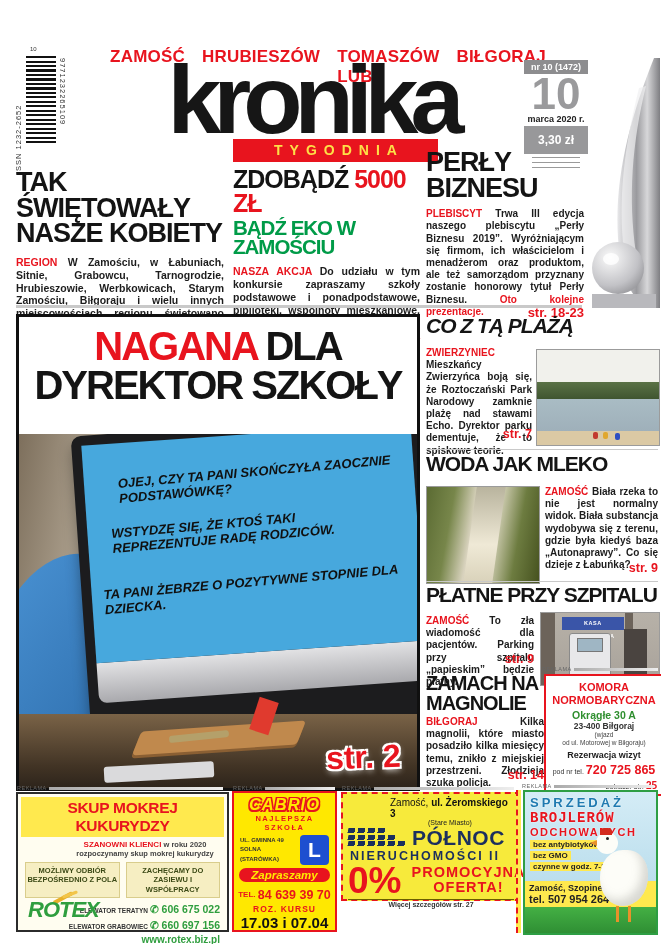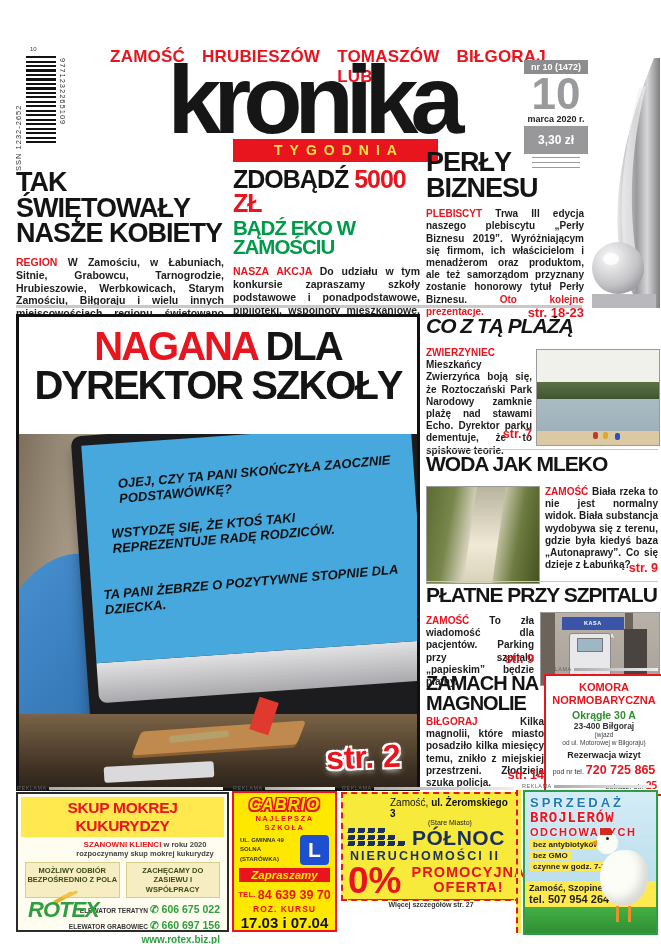--- a/index.html
+++ b/index.html
@@ -98,21 +98,21 @@
   .wheat2{position:absolute;left:44px;bottom:34px;width:16px;height:3px;background:#f2c54a;border-radius:2px;transform:rotate(-20deg);}
   
   #cabrio{border:2px solid #e8141e;background:#ffe800;text-align:center;}
   .cb-brand{font-size:16.5px;font-weight:bold;font-style:italic;color:#ffe800;letter-spacing:1px;margin-top:2px;
      text-shadow:-1.5px -1.5px 0 #e8141e,1.5px -1.5px 0 #e8141e,-1.5px 1.5px 0 #e8141e,1.5px 1.5px 0 #e8141e;}
   .cb-tag{font-size:7.5px;font-weight:bold;color:#e8141e;letter-spacing:1.5px;}
   .cb-row{display:flex;align-items:center;justify-content:space-between;padding:3px 6px 0;}
   .cb-addr{font-size:6px;font-weight:bold;color:#333;text-align:left;line-height:1.6;}
   .cb-l{width:30px;height:30px;background:#1e4fd0;border-radius:4px;color:#fff;font-size:21px;
      font-weight:bold;line-height:30px;text-align:center;}
-  .cb-invite{margin:3px 5px;background:#e8141e;color:#ffe800;font-style:italic;font-weight:bold;font-size:11.5px;padding:1px 0;}
+  .cb-invite{margin:3px 5px;background:#e8141e;color:#ffe800;font-style:italic;font-weight:bold;font-size:11.5px;padding:1px 0;border-radius:7px;}
   .cb-tel{color:#e8141e;font-weight:bold;font-size:12.5px;}
   .cb-tel-label{font-size:8px;vertical-align:2px;}
   .cb-course{color:#e8141e;font-weight:bold;font-size:8.5px;letter-spacing:1px;margin-top:1px;}
   .cb-dates{color:#111;font-weight:bold;font-size:15px;}
   
   #polnoc{border:2px dashed #e8141e;background:#f7ea3b;padding:3px 5px;}
   .pn-addr{font-size:10px;color:#111;margin-left:42px;}
   .pn-addr b{font-weight:bold;}
   .pn-note{font-size:7px;color:#222;margin-left:80px;}
   .pn-logo-row{display:flex;align-items:flex-end;gap:6px;margin-top:2px;}

